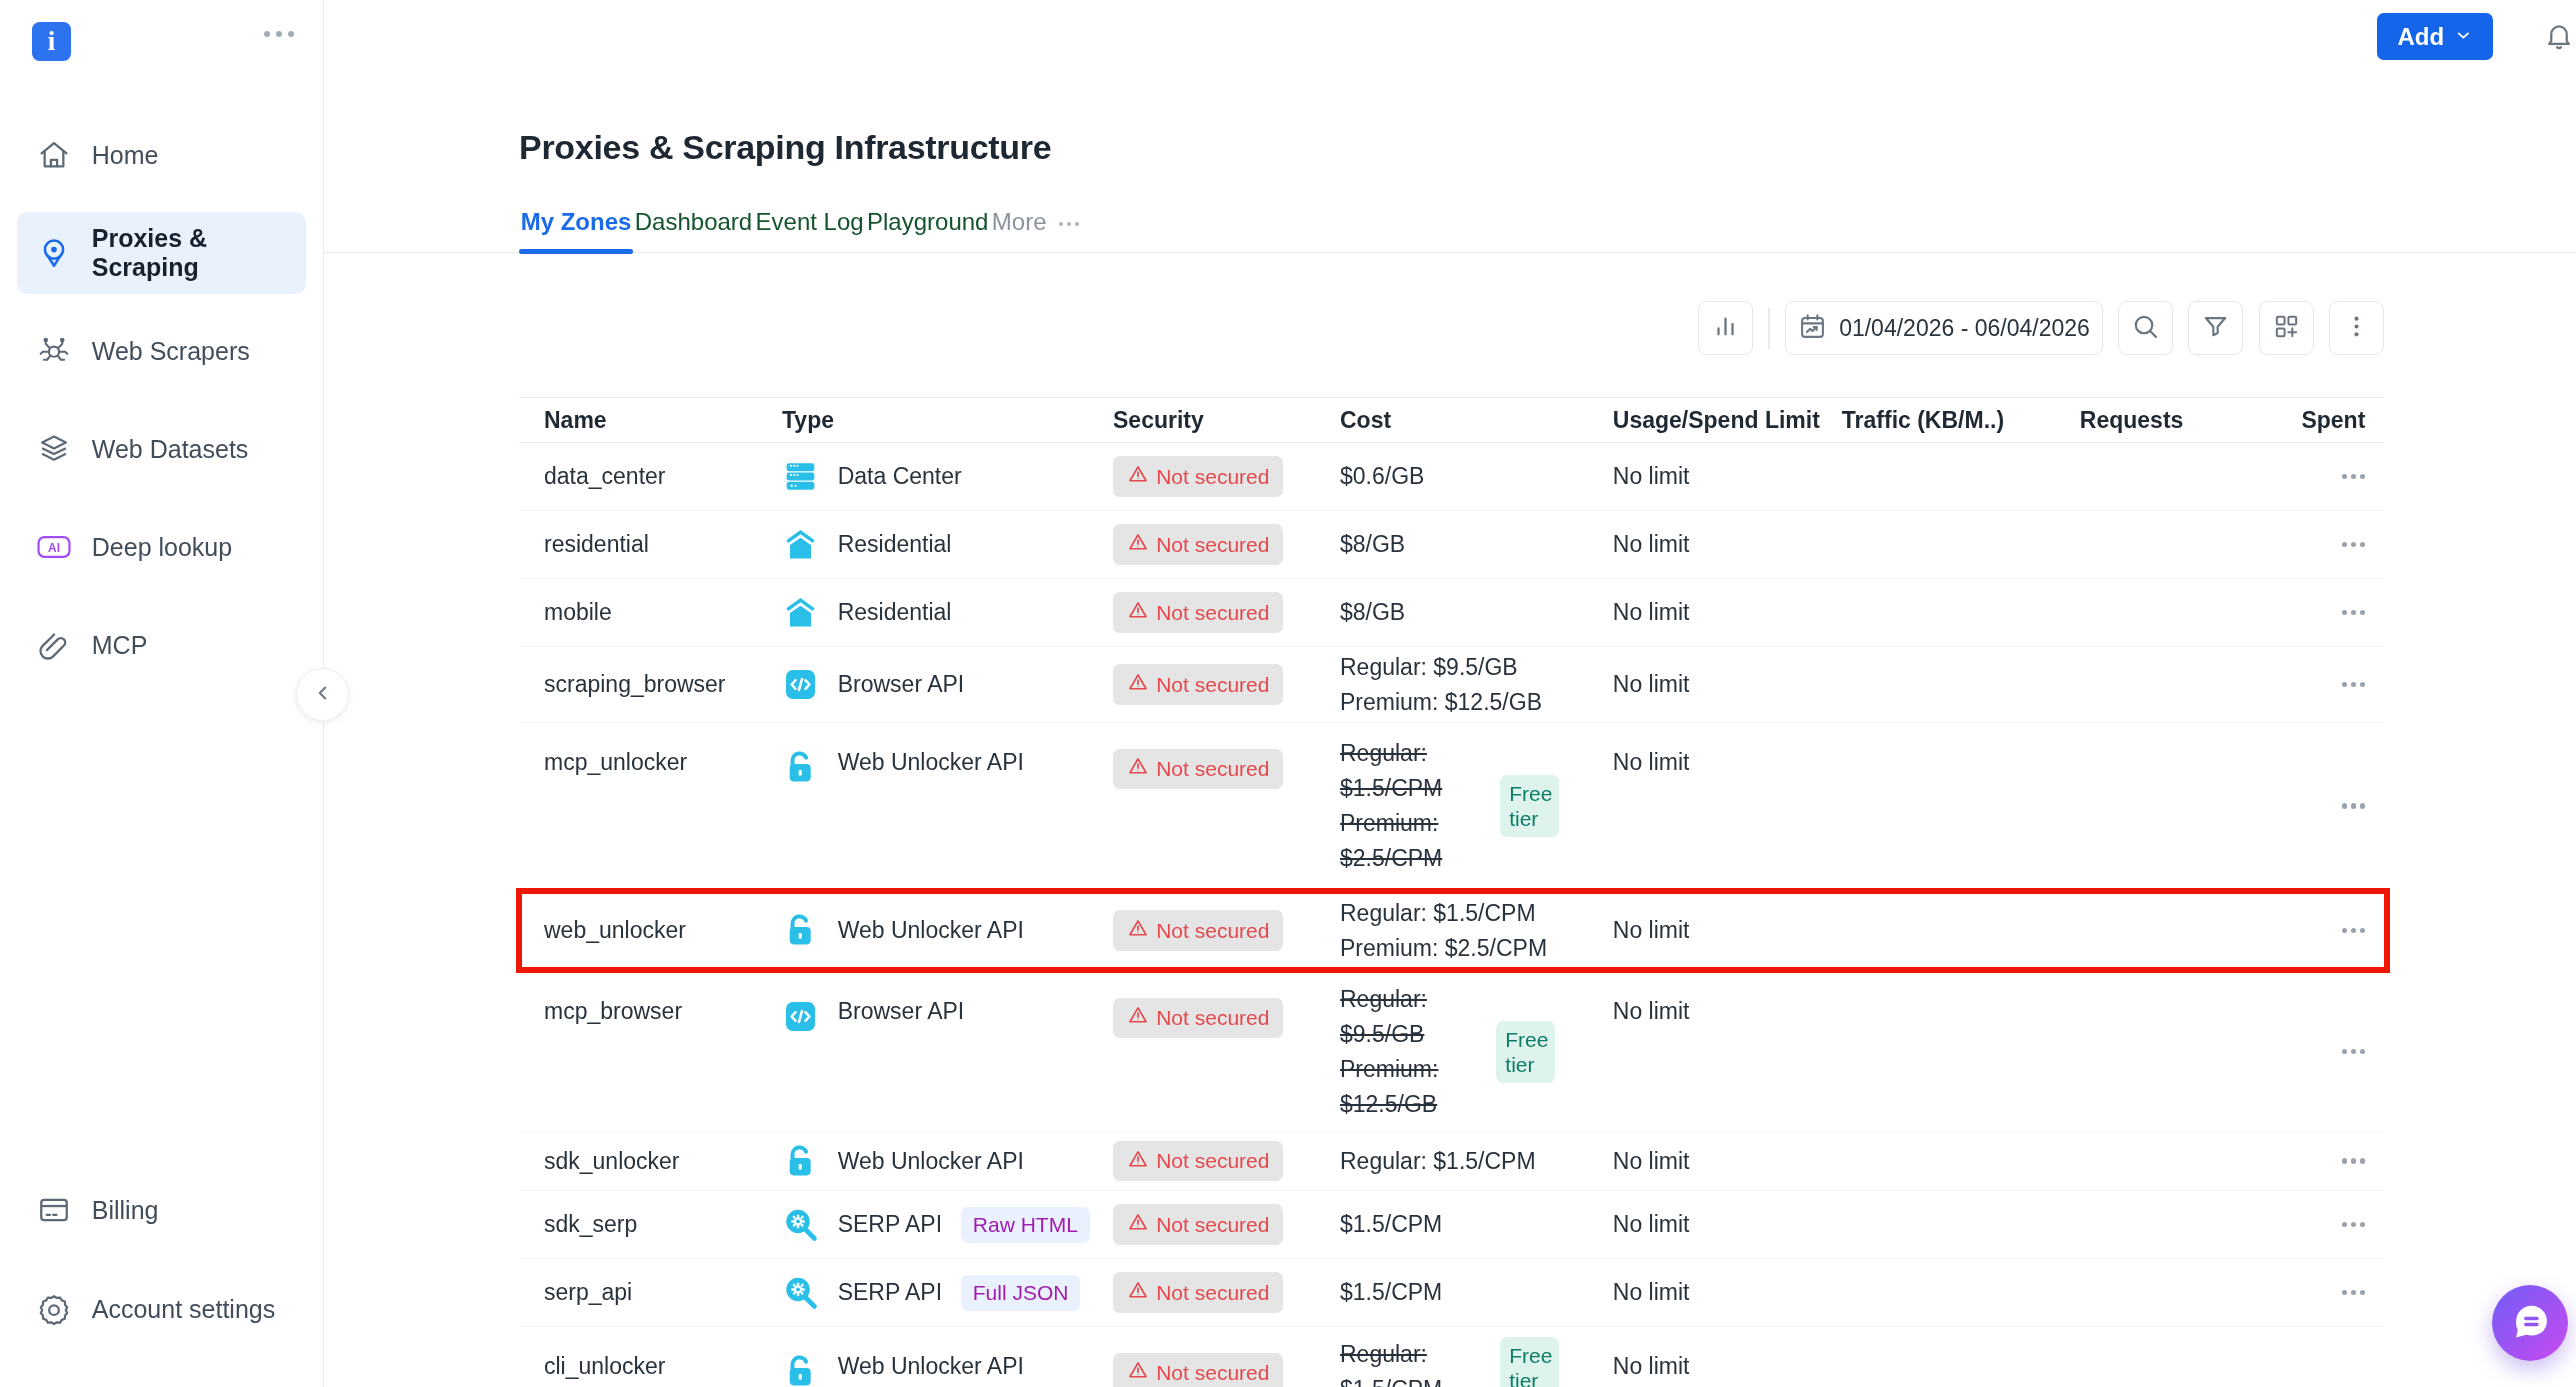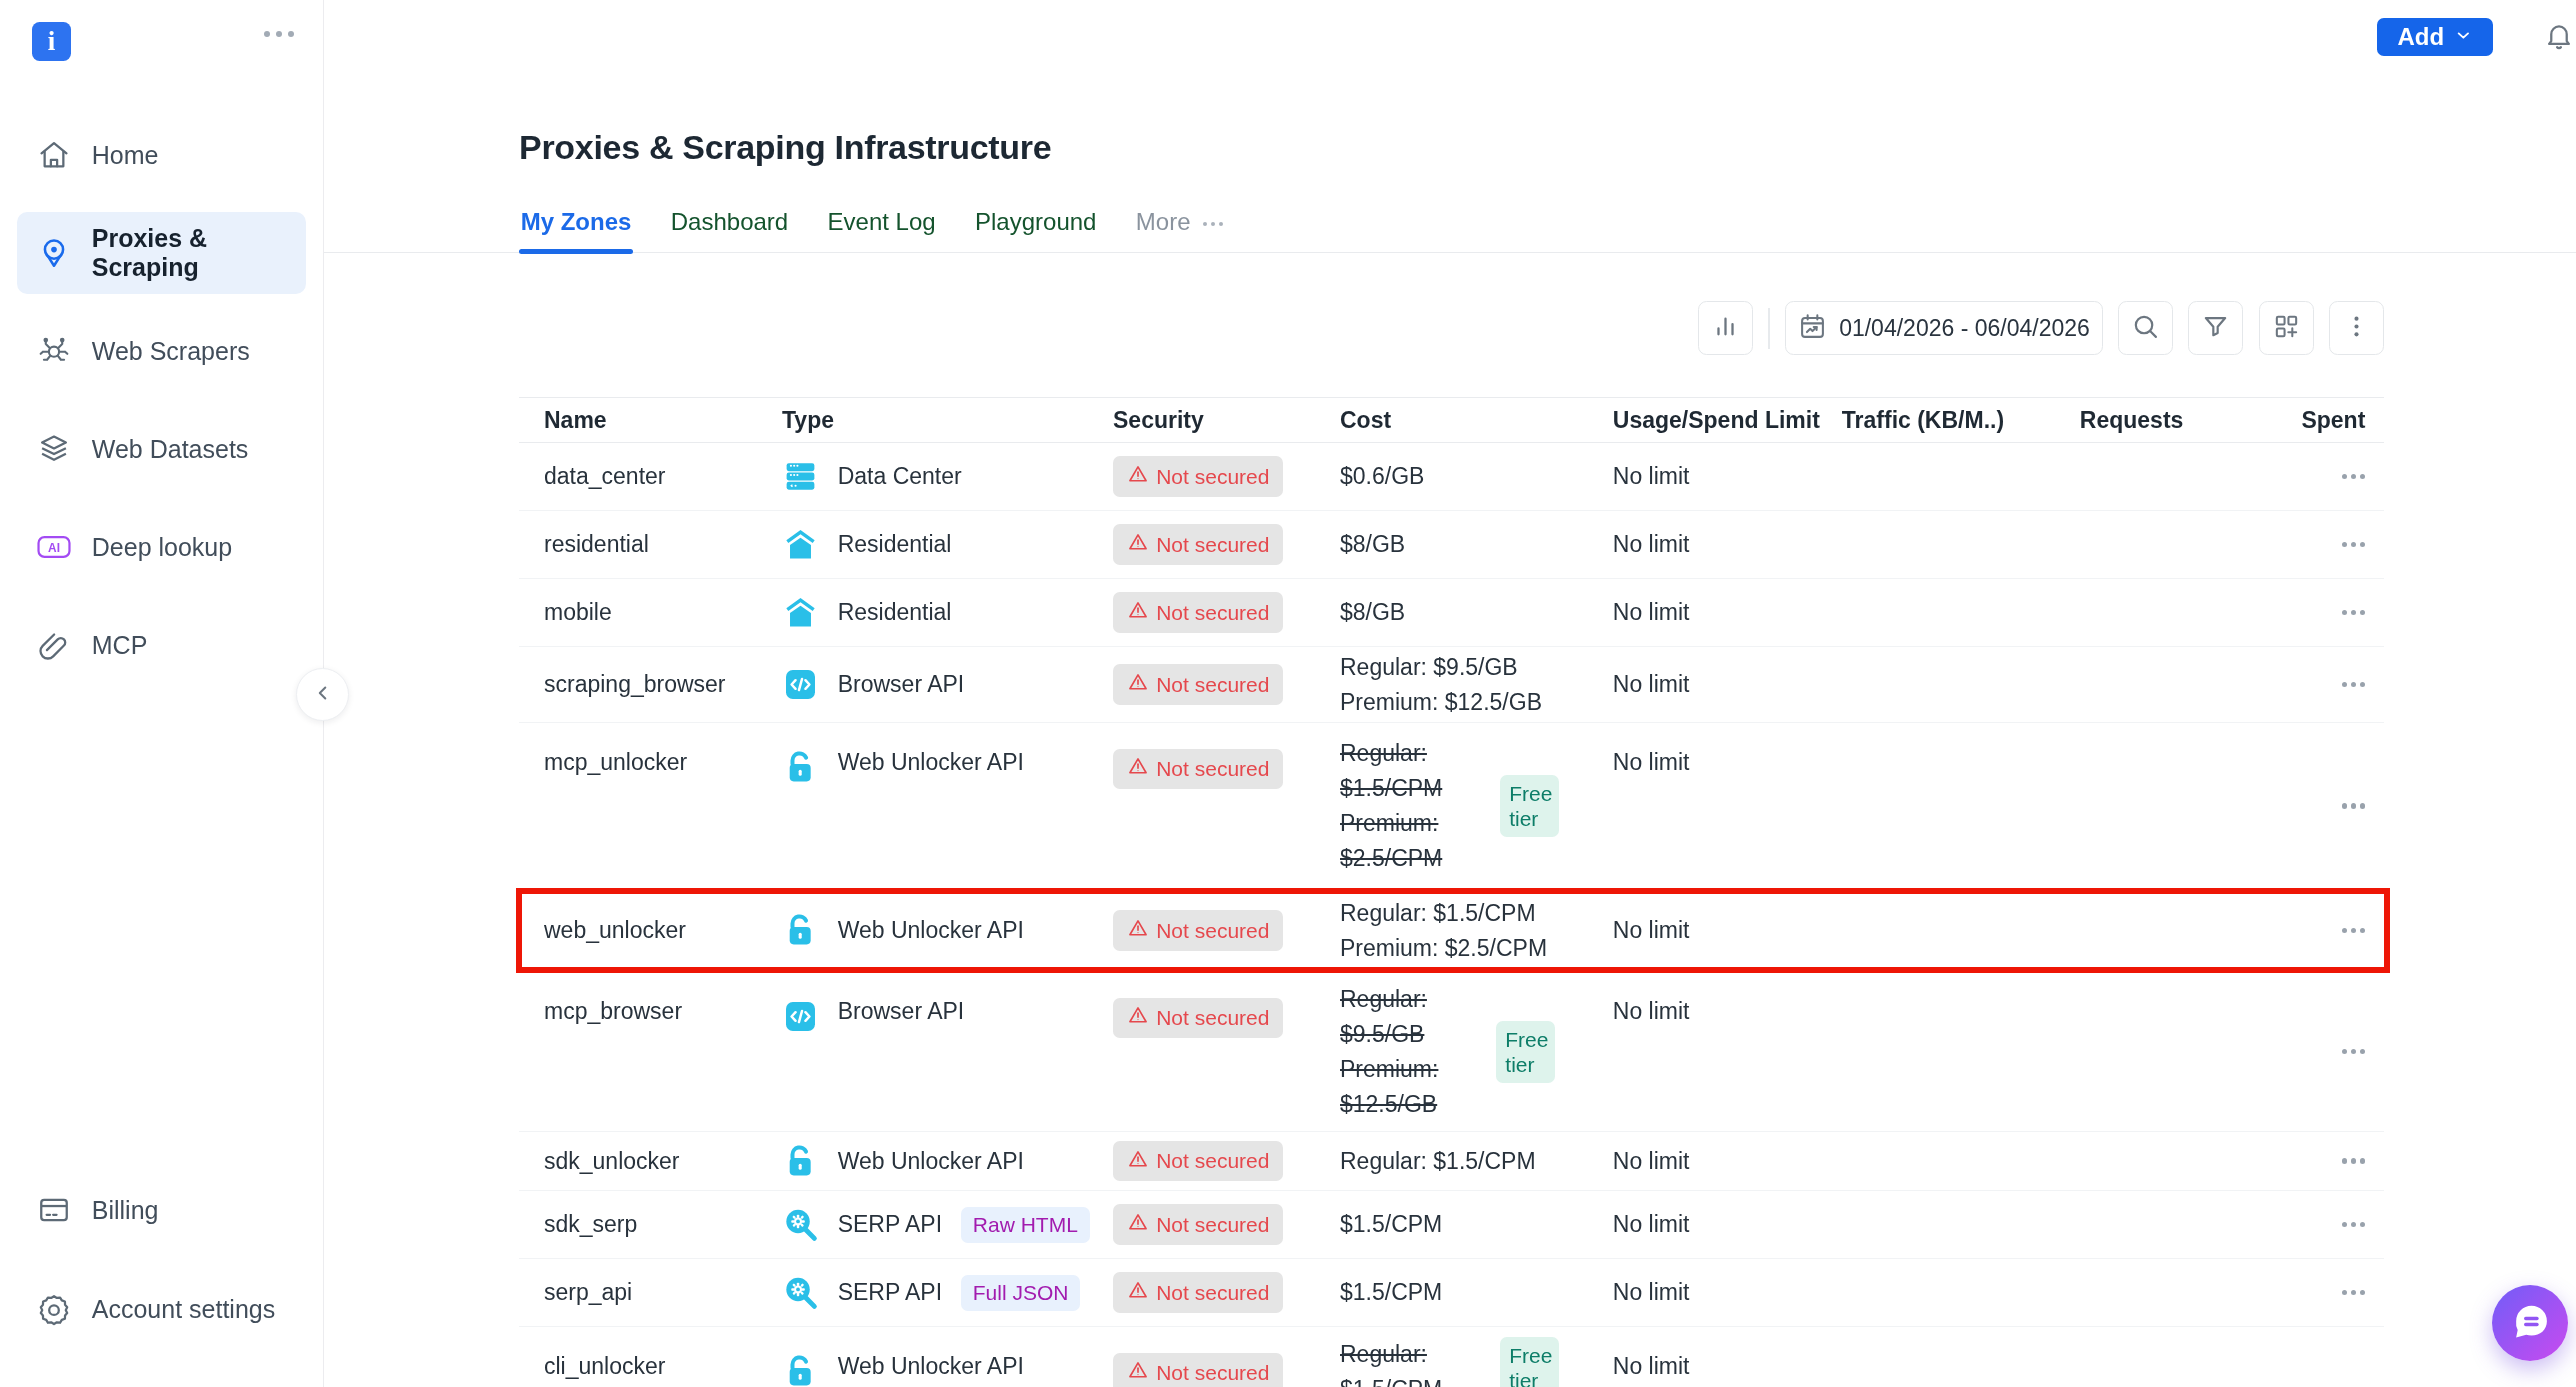--- a/index.html
+++ b/index.html
@@ -27,30 +27,30 @@
   .nav-item.active { background:#e9f1fc; }
   .nav-item.active .nav-label { color:#17222e; font-weight:bold; }
   .nav-item.active .icon { color:#1a6bec; }
   .collapse-btn { position:absolute; top:668px; right:-26px; width:53px; height:53px; border-radius:50%;
     background:#fff; border:1.7px solid #edeff2; box-shadow:0 1.7px 6.8px rgba(20,30,40,.08);
     display:flex; align-items:center; justify-content:center; cursor:pointer; z-index:20; color:#6c7680; }
 
   
   .main { position:relative; flex:1; min-width:0; }
   .top-actions { position:absolute; top:12px; left:2053px; display:flex; align-items:center; height:49px; }
-  .add-btn { display:flex; align-items:center; gap:10.2px; height:38px; padding:0 20.4px; border:none;
+  .add-btn { display:flex; align-items:center; gap:10.2px; height:47px; padding:0 20.4px; border:none;
     border-radius:6.8px; background:#1565ea; color:#fff; font-size:24px; font-weight:bold;
     font-family:inherit; cursor:pointer; }
   .icon-btn-plain { background:none; border:none; cursor:pointer; color:#6c7680; margin-left:49px;
     width:34px; height:39px; display:flex; align-items:center; justify-content:center; }
   .icon-btn-plain svg { width:32px; height:37px; }
 
   .page-title { margin:128px 0 0 195px; font-size:34px; font-weight:bold; color:#1d2833; letter-spacing:-0.3px; }
 
-  .tabs { display:flex; align-items:flex-end; gap:36px; margin:0; padding:41px 0 0 195px;
+  .tabs { display:flex; align-items:flex-end; margin:0; padding:41px 0 0 195px;
     border-bottom:1.7px solid #e9ebee; }
   .tab { position:relative; font-size:24px; color:#14532d; font-weight:500; padding:0 1.7px 16px;
     cursor:pointer; display:flex; align-items:center; gap:12px; }
   .tab.active { color:#1b6ae8; font-weight:bold; }
   .tab.active::after { content:""; position:absolute; left:0; right:0; bottom:-1.7px; height:5.1px;
     border-radius:2.5px; background:#1b6ae8; }
   .tab.muted { color:#8a939e; }
   .tab-dots { display:flex; gap:4.2px; padding-top:3.4px; }
   .tab-dots span { width:4.2px; height:4.2px; border-radius:50%; background:#aab2bb; display:block; }
 

